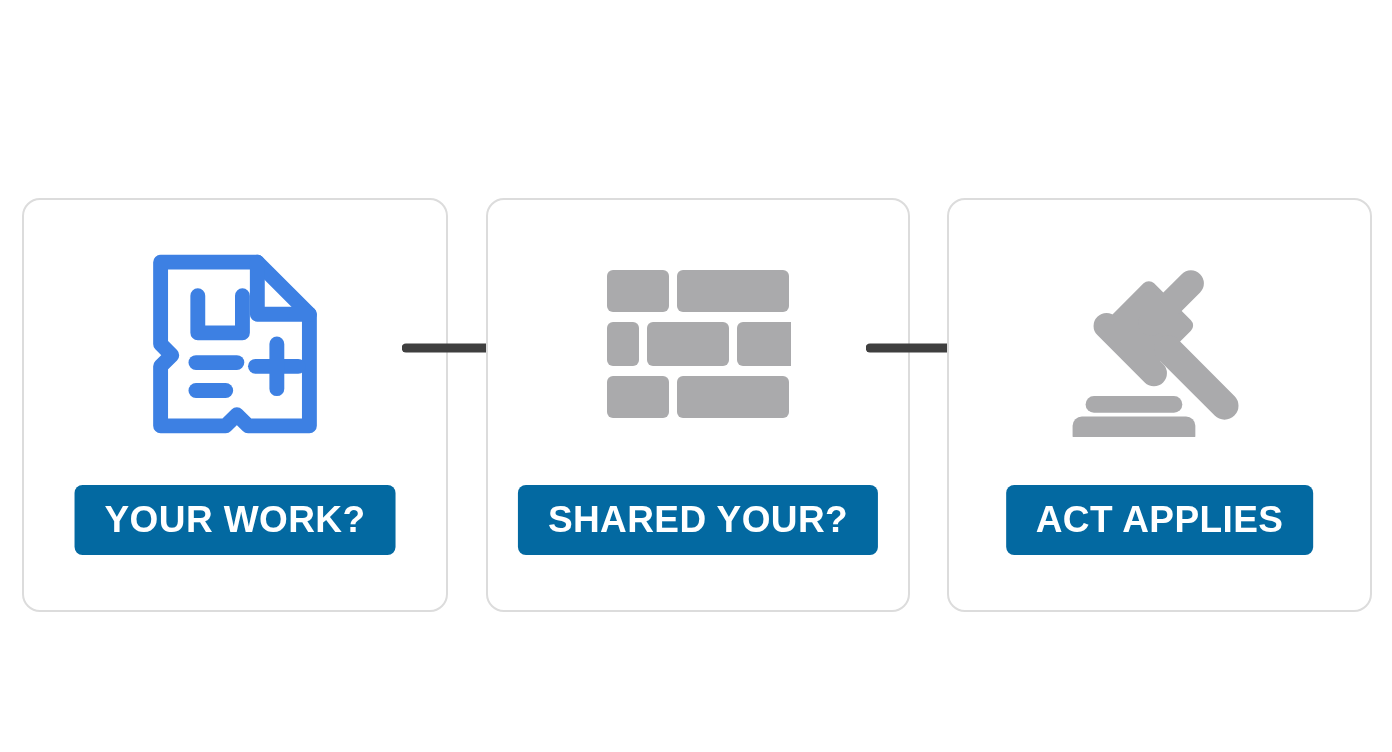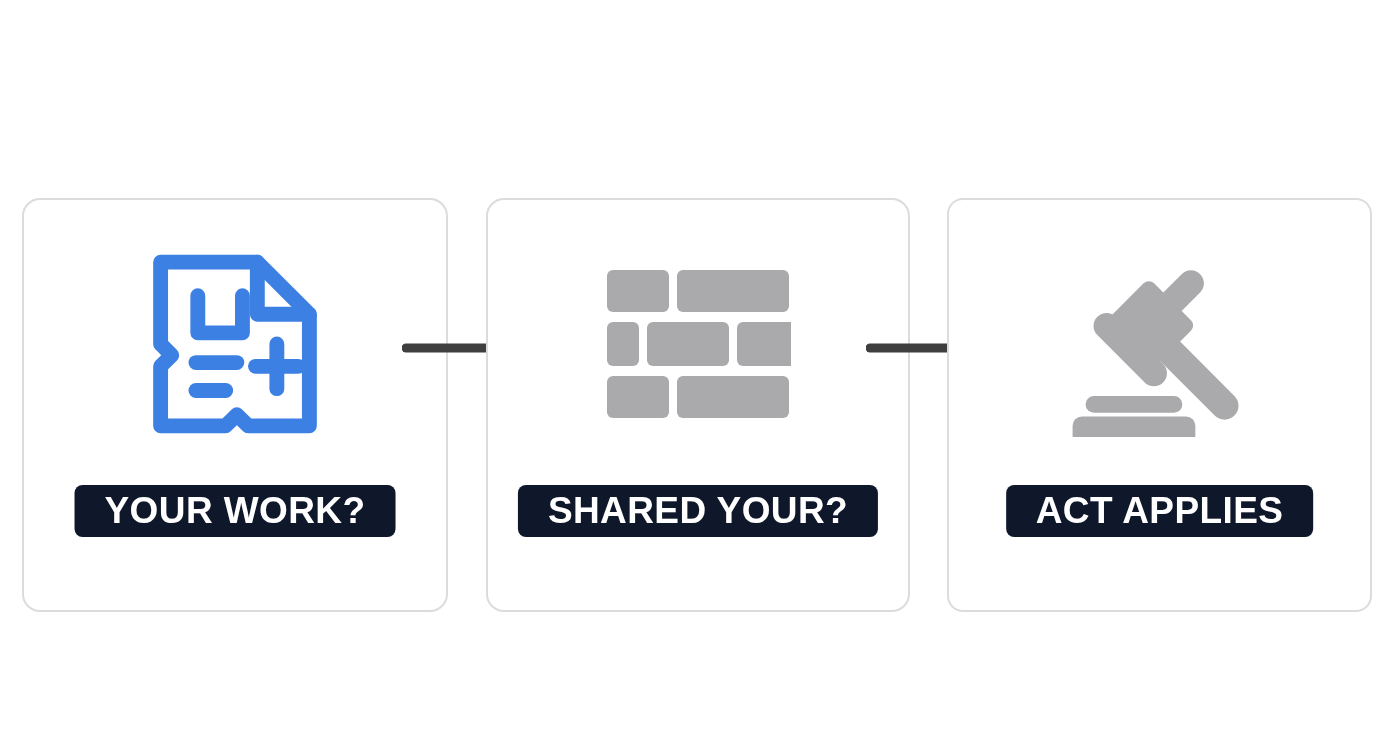--- a/index.html
+++ b/index.html
@@ -28,41 +28,41 @@
     position: absolute;
     top: 198px;
     height: 414px;
     background: #ffffff;
     border: 2px solid #dcdcdc;
     border-radius: 18px;
     box-sizing: border-box;
   }
   #card-1 { left: 22px;  width: 426px; }
   #card-2 { left: 486px; width: 424px; }
-  #card-3 { left: 947px; width: 425px; border-radius: 16px; }
+  #card-3 { left: 947px; width: 425px; }
 
   .card-icon {
     position: absolute;
     left: 0;
     right: 0;
     top: 34px;
     height: 220px;
     display: flex;
     align-items: center;
     justify-content: center;
   }
 
   
   .label-btn {
     position: absolute;
     left: 50%;
     transform: translateX(-50%);
     top: 285px;
-    height: 52px;
-    background: #0f172a;
+    height: 70px;
+    background: #0369a1;
     border: none;
     border-radius: 8px;
     color: #ffffff;
     font-family: "Liberation Sans", sans-serif;
     font-size: 37px;
     font-weight: bold;
     letter-spacing: 0.4px;
     padding: 0 30px;
     display: flex;
     align-items: center;

